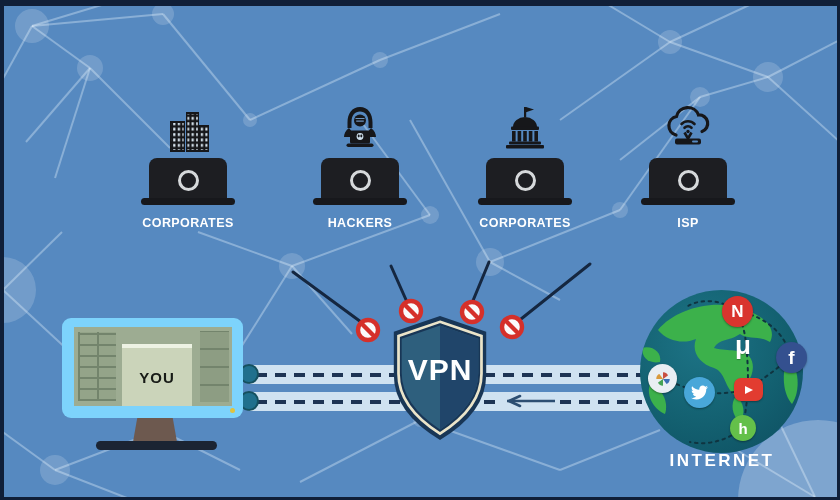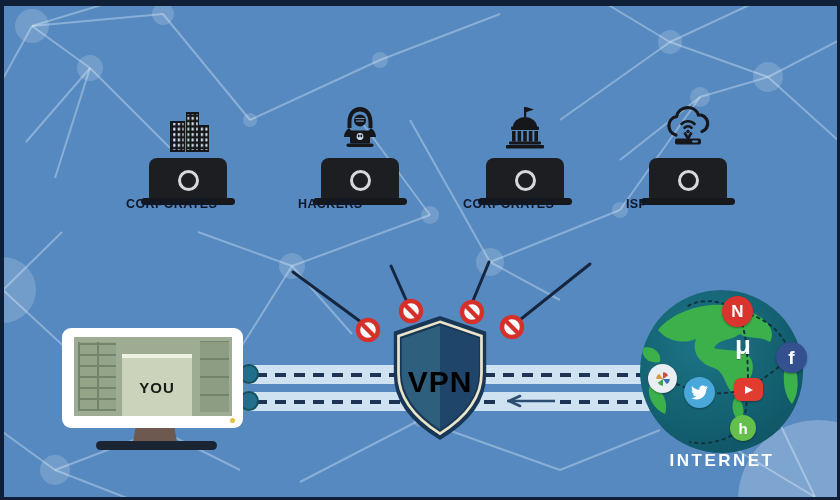--- a/index.html
+++ b/index.html
@@ -14,52 +14,52 @@
   }
   .abs{position:absolute;}
   svg{display:block;}
 
   
   .threat{position:absolute;top:105px;width:96px;z-index:2;}
   .t-icon{position:absolute;top:0;left:0;right:0;display:flex;justify-content:center;}
   .laptop-body{position:absolute;top:53px;left:9px;width:78px;height:43px;background:#1d1e22;border-radius:8px 8px 3px 3px;}
   .laptop-ring{position:absolute;left:50%;top:50%;width:15px;height:15px;margin:-10px 0 0 -10px;border:3px solid #d6d9db;border-radius:50%;}
   .laptop-base{position:absolute;top:93px;left:1px;width:94px;height:7px;background:#17181c;border-radius:4px;}
-  .t-label{position:absolute;top:92px;left:-14px;right:-14px;
-    font-size:12.5px;font-weight:800;color:#0f172a;letter-spacing:.4px;white-space:nowrap;}
+  .t-label{position:absolute;top:111px;left:-14px;right:-14px;text-align:center;
+    font-size:12.5px;font-weight:800;color:#ffffff;letter-spacing:.4px;white-space:nowrap;}
 
   
   .band{position:absolute;left:248px;width:410px;height:19px;background:#cfe2f1;border-radius:0 10px 10px 0;z-index:2;}
   .band .dashes{position:absolute;left:8px;right:16px;top:8px;height:3.5px;
     background:repeating-linear-gradient(90deg,#1d3454 0 11px,transparent 11px 19px);}
   .node-circle{position:absolute;width:20px;height:20px;border-radius:50%;
     background:#20708d;border:2px solid #15505f;box-sizing:border-box;z-index:3;}
   .return-arrow{position:absolute;left:497px;top:394px;width:62px;height:14px;background:#cfe2f1;z-index:3;}
 
   
-  .monitor{position:absolute;left:62px;top:328px;width:181px;height:100px;background:#ffffff;border-radius:9px;z-index:4;}
+  .monitor{position:absolute;left:62px;top:318px;width:181px;height:100px;background:#7dd3fc;border-radius:9px;z-index:4;}
   .mscreen{position:absolute;left:12px;top:9px;width:158px;height:79px;background:#9dac92;}
   .palette{position:absolute;left:4px;top:5px;width:38px;bottom:5px;background:#94a489;
     background-image:
       repeating-linear-gradient(0deg,#73846c 0 2px,transparent 2px 11px),
       repeating-linear-gradient(90deg,#73846c 0 2px,transparent 2px 19px);}
   .you-panel{position:absolute;left:48px;top:17px;width:70px;height:58px;background:#cbd4ba;border-top:4px solid #edf2e3;
     display:flex;align-items:center;justify-content:center;}
   .you-text{font-size:15px;font-weight:800;color:#171a16;letter-spacing:1px;}
   .right-col{position:absolute;right:3px;top:4px;width:29px;bottom:4px;background:#8d9d83;
     background-image:repeating-linear-gradient(0deg,transparent 0 16px,#73846c 16px 18px);}
   .pwr{position:absolute;right:8px;bottom:5px;width:5px;height:5px;border-radius:50%;background:#dfc23e;}
   .stand{position:absolute;left:133px;top:417px;width:44px;height:25px;background:#6d594f;
     clip-path:polygon(10% 0,90% 0,100% 100%,0 100%);z-index:3;}
   .mbase{position:absolute;left:96px;top:441px;width:121px;height:9px;background:#1b2433;border-radius:5px;z-index:3;}
 
   
   .shield{position:absolute;left:387px;top:315px;width:106px;height:126px;z-index:6;}
   .vpn-text{position:absolute;left:0;right:0;top:38px;text-align:center;
-    font-size:30px;font-weight:800;color:#000000;letter-spacing:1px;margin-top:12px;}
+    font-size:30px;font-weight:800;color:#ffffff;letter-spacing:1px;}
 
   
   .globe{position:absolute;left:640px;top:290px;width:163px;height:163px;border-radius:50%;overflow:hidden;z-index:3;
     background:radial-gradient(circle at 38% 32%, #1d7486 0%, #136070 55%, #0d4d5f 100%);}
   .internet-label{position:absolute;left:632px;top:451px;width:180px;text-align:center;z-index:4;
     font-size:17px;font-weight:800;color:#ffffff;letter-spacing:2.5px;}
   .svc{position:absolute;z-index:6;display:flex;align-items:center;justify-content:center;
     color:#fff;font-weight:800;border-radius:50%;box-shadow:0 1px 2px rgba(0,0,0,.35);}
   .svc-netflix{left:722px;top:296px;width:31px;height:31px;background:#d9342e;font-size:17px;}
   .svc-facebook{left:776px;top:342px;width:31px;height:31px;background:#34508f;font-size:19px;}

